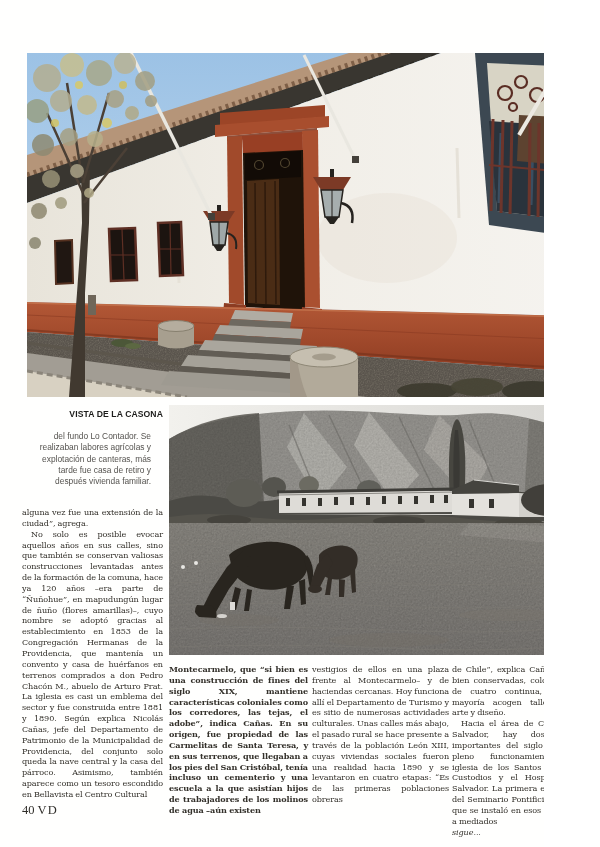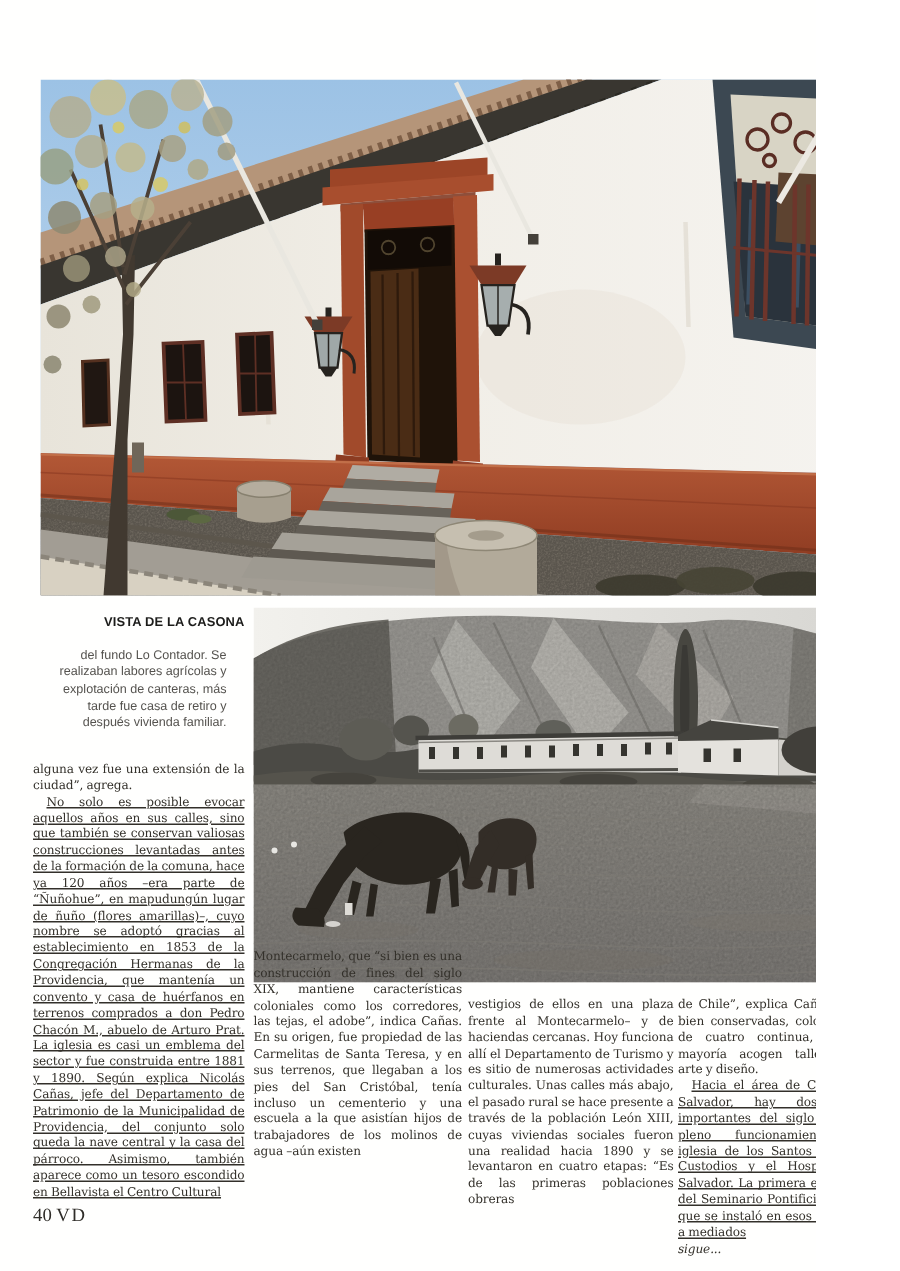--- a/index.html
+++ b/index.html
@@ -9,24 +9,24 @@
   .photo svg{display:block;}
 
   .caption{position:absolute;left:22px;top:409px;width:141px;text-align:right;
            font-family:"Liberation Sans", sans-serif;}
   .caption-title{font-size:8.6px;font-weight:bold;color:#1c1c1a;letter-spacing:.1px;margin:0 0 3px 0;}
   .caption-body{font-size:8.4px;line-height:11.3px;color:#55534f;margin:12px;}
 
   .bodycol{position:absolute;font-size:8.1px;line-height:10.85px;text-align:justify;
            color:#33302a;letter-spacing:-.1px;word-spacing:-.3px;}
   .bodycol p{margin:0;}
-  .bodycol p.indent{text-indent:9px;text-decoration:underline;}
+  .bodycol p.indent{text-indent:9px;}
   .sigue{text-align:left;font-style:italic;}
   .col1{left:22px;top:507px;width:141px;}
-  .col2{left:169px;top:632px;width:139px;}
+  .col2{left:169px;top:664px;width:139px;font-weight:bold;}
   .col3{left:312px;top:664px;width:137px;}
   .col4{left:452px;top:664px;width:126px;}
 
   .credit{position:absolute;left:581px;top:521px;transform:rotate(-90deg);transform-origin:0 0;
           font-family:"Liberation Sans", sans-serif;font-size:5.5px;letter-spacing:.55px;
           color:#9d9c9a;white-space:nowrap;}
 
   .footer{position:absolute;left:22px;top:803px;font-family:"Liberation Serif", serif;
           font-size:12.5px;color:#2f2d29;}
   .footer .vd{letter-spacing:1.2px;margin-left:3px;}

